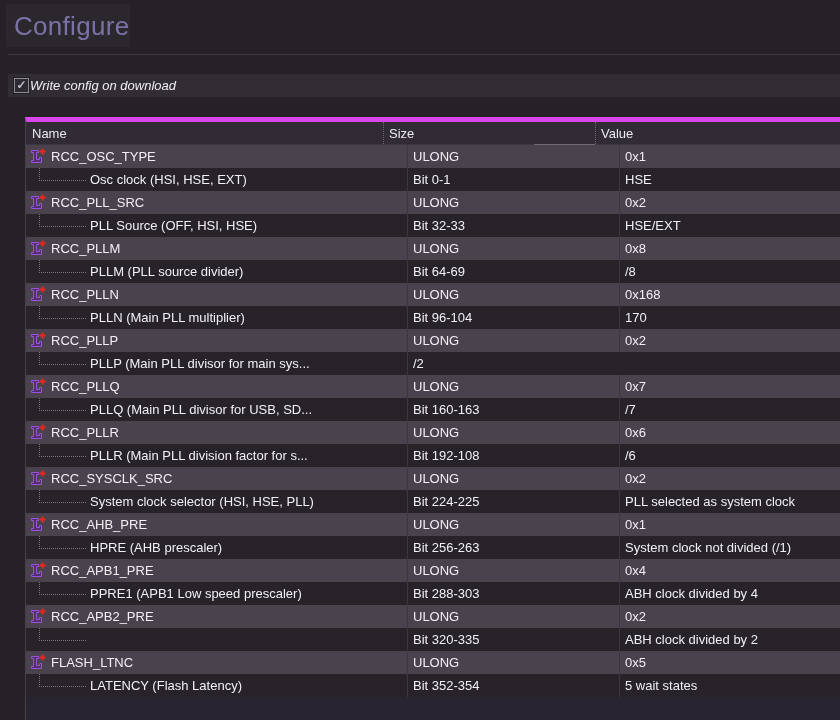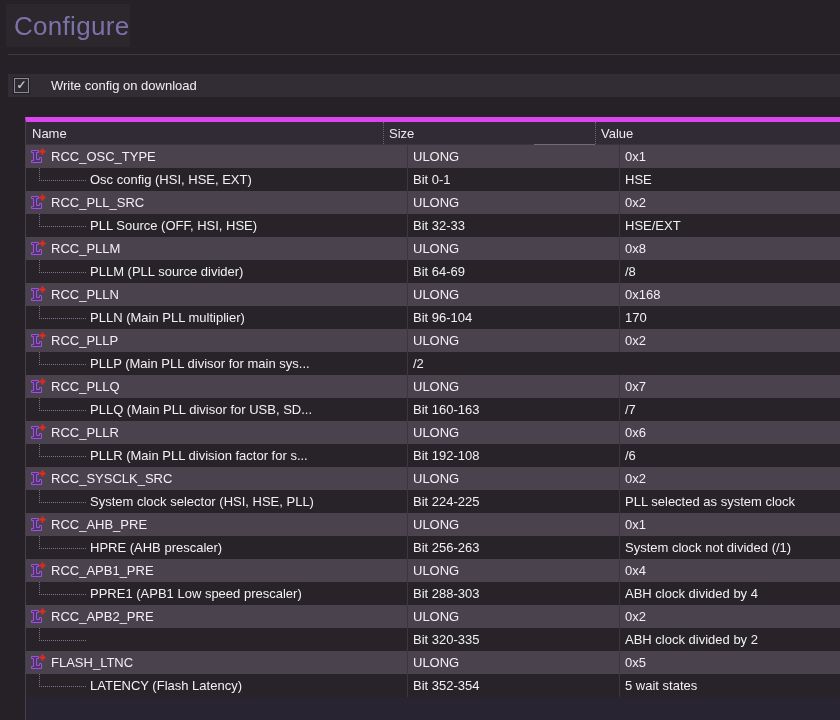--- a/index.html
+++ b/index.html
@@ -28,21 +28,21 @@
   .checkbox{
     width:13px;height:13px;margin-left:6px;flex:0 0 auto;
     background:#2e2a31;border:1px solid #8d8a94;
     display:flex;align-items:center;justify-content:center;
     position:relative;box-shadow:0 0 0 1px #221e24;
   }
   .checkbox .check-glyph{
     font-size:12px;line-height:12px;color:#c0bdc6;font-weight:bold;
     transform:translateY(-1px);
   }
-  .check-label{margin-left:22px;font-size:13px;color:#f0eef2;}
+  .check-label{margin-left:1px;font-size:13px;color:#f0eef2;font-style:italic;}
 
   .config-table{
     position:absolute;left:25px;top:117px;width:832px;height:603px;
     background:#292431;border-top:5px solid #d946ef;border-left:1px solid #45404a;
     box-sizing:border-box;font-size:13px;
   }
   .thead{
     display:flex;height:23px;background:#302b34;color:#eceaef;
     border-bottom:1px solid #3a3540;box-sizing:border-box;
   }
@@ -98,21 +98,21 @@
     <path d="M12.5 0.5 V6.5 M9.5 3.5 H15.5" stroke="#e8281e" stroke-width="2" fill="none"></path>
   </svg>
           <span>RCC_OSC_TYPE</span>
         </div>
         <div class="cell size">ULONG</div>
         <div class="cell value">0x1</div>
       </div>
       <div class="row child">
         <div class="cell name">
           <span class="connector"></span>
-          <span>Osc config (HSI, HSE, EXT)</span>
+          <span>Osc clock (HSI, HSE, EXT)</span>
         </div>
         <div class="cell size">Bit 0-1</div>
         <div class="cell value">HSE</div>
       </div>
       <div class="row parent">
         <div class="cell name">
           <svg class="reg-icon" viewBox="0 0 16 17" width="16" height="17" xmlns="http://www.w3.org/2000/svg">
     <path d="M1.5 2.5 L8.5 2.5 L8.5 4.5 L6.5 4.5 L6.5 11.5 L9.5 11.5 L9.5 9.5 L11.5 9.5 L11.5 14.5 L1.5 14.5 L1.5 12.5 L3.5 12.5 L3.5 4.5 L1.5 4.5 Z" fill="#55306e" stroke="#9a52e0" stroke-width="1"></path>
     <path d="M12.5 0.5 V6.5 M9.5 3.5 H15.5" stroke="#e8281e" stroke-width="2" fill="none"></path>
   </svg>

